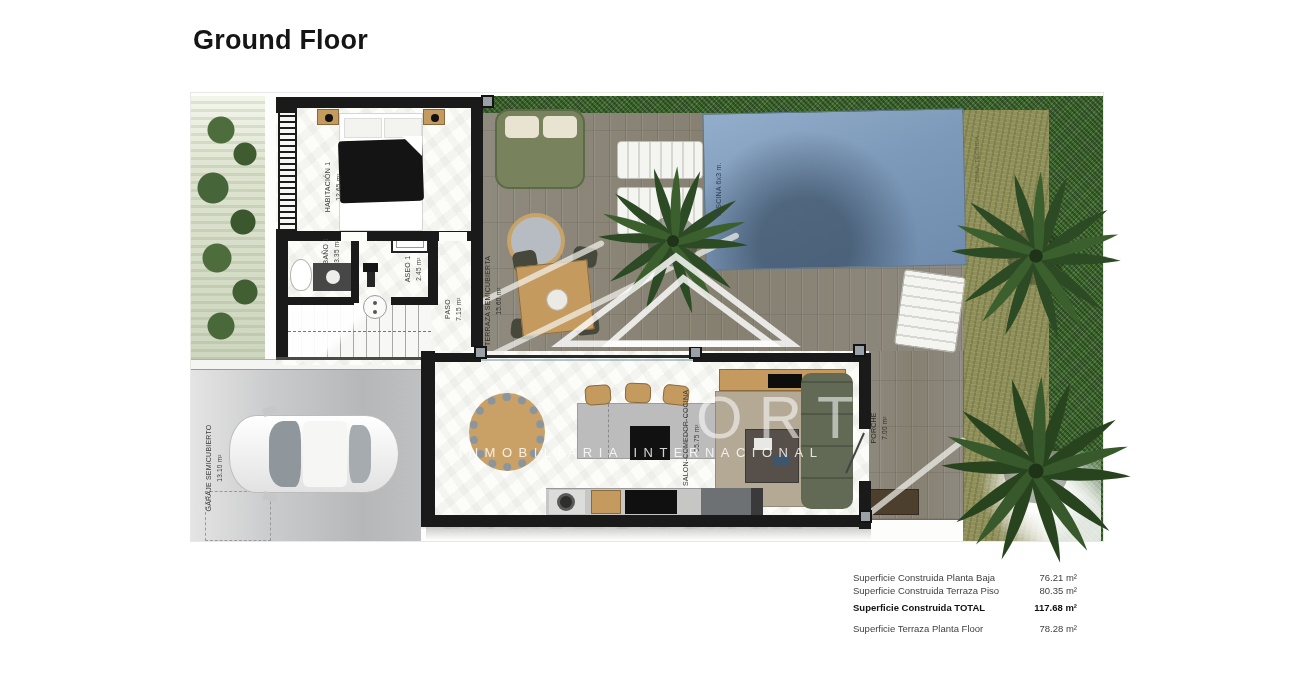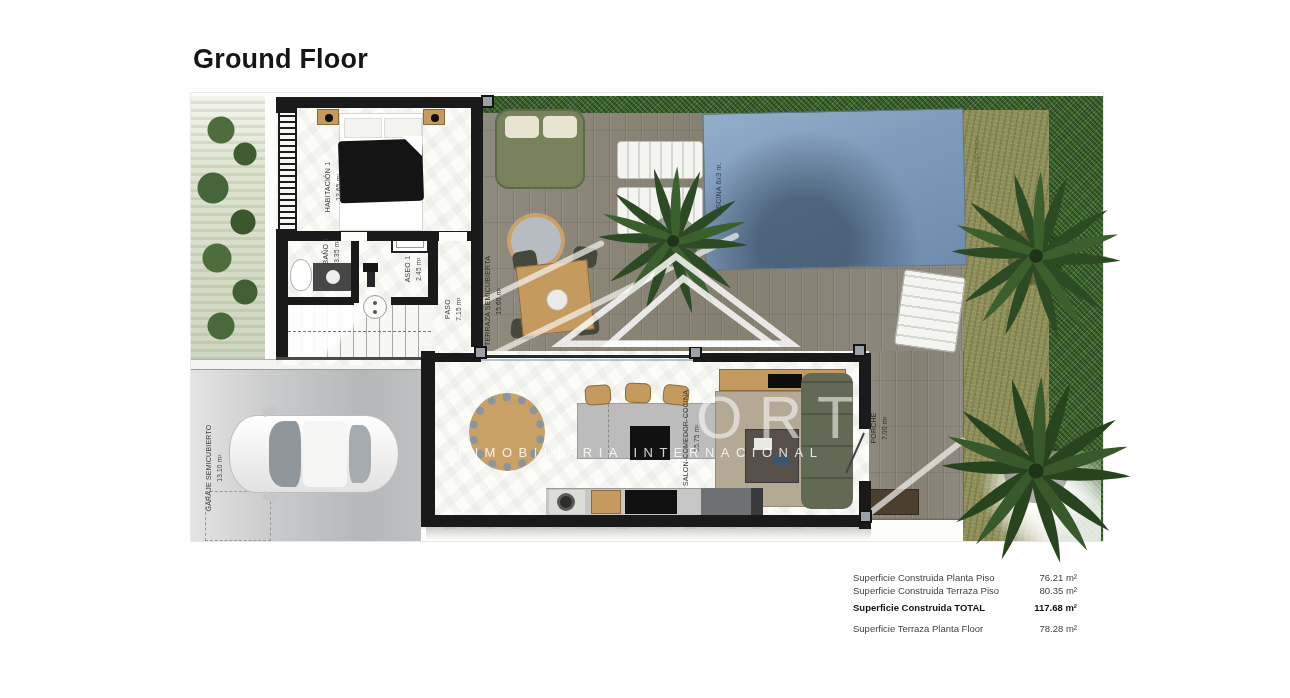--- a/index.html
+++ b/index.html
@@ -1,19 +1,19 @@
 <!DOCTYPE html>
 <html><head>
 <meta charset="utf-8">
 <style>
   html,body{margin:0;padding:0;background:#ffffff;width:1290px;height:698px;overflow:hidden;
     font-family:"Liberation Sans", sans-serif;}
   .abs{position:absolute;}
   #page{position:relative;width:1290px;height:698px;background:#fff;}
-  #title{left:193px;top:44px;font-size:27px;font-weight:bold;color:#151515;letter-spacing:.2px;}
+  #title{left:193px;top:25px;font-size:27px;font-weight:bold;color:#151515;letter-spacing:.2px;}
   #plan{left:190px;top:92px;width:912px;height:448px;border:1px solid #e8e8e6;background:#fdfdfc;}
 
   
   .left-garden{left:0;top:3px;width:74px;height:264px;
     background:
       radial-gradient(circle at 30px 34px,#4e6d3c 0 13px,transparent 14px),
       radial-gradient(circle at 54px 58px,#3e5c30 0 11px,transparent 12px),
       radial-gradient(circle at 22px 92px,#46663a 0 15px,transparent 16px),
       radial-gradient(circle at 52px 126px,#3a572e 0 12px,transparent 13px),
       radial-gradient(circle at 26px 162px,#4e6d3c 0 14px,transparent 15px),
@@ -356,21 +356,21 @@
       <path d="M135 6 L262 102 L8 102 Z" fill="none" stroke="#ffffff" stroke-width="7" opacity="0.82"></path>
       <path d="M143 30 L240 102 L62 102 Z" fill="none" stroke="#ffffff" stroke-width="7" opacity="0.82"></path>
     </svg>
     <div class="abs wm wm-word">ORT</div>
     <div class="abs wm wm-sub">INMOBILIARIA INTERNACIONAL</div>
 
   </div>
 
   <div id="summary" class="abs">
     <div class="row">
-      <span>Superficie Construida Planta Piso</span>
+      <span>Superficie Construida Planta Baja</span>
       <span class="val">76.21 m²</span>
     </div>
     <div class="row">
       <span>Superficie Construida Terraza Piso</span>
       <span class="val">80.35 m²</span>
     </div>
     <div class="row total">
       <span>Superficie Construida TOTAL</span>
       <span class="val">117.68 m²</span>
     </div>

